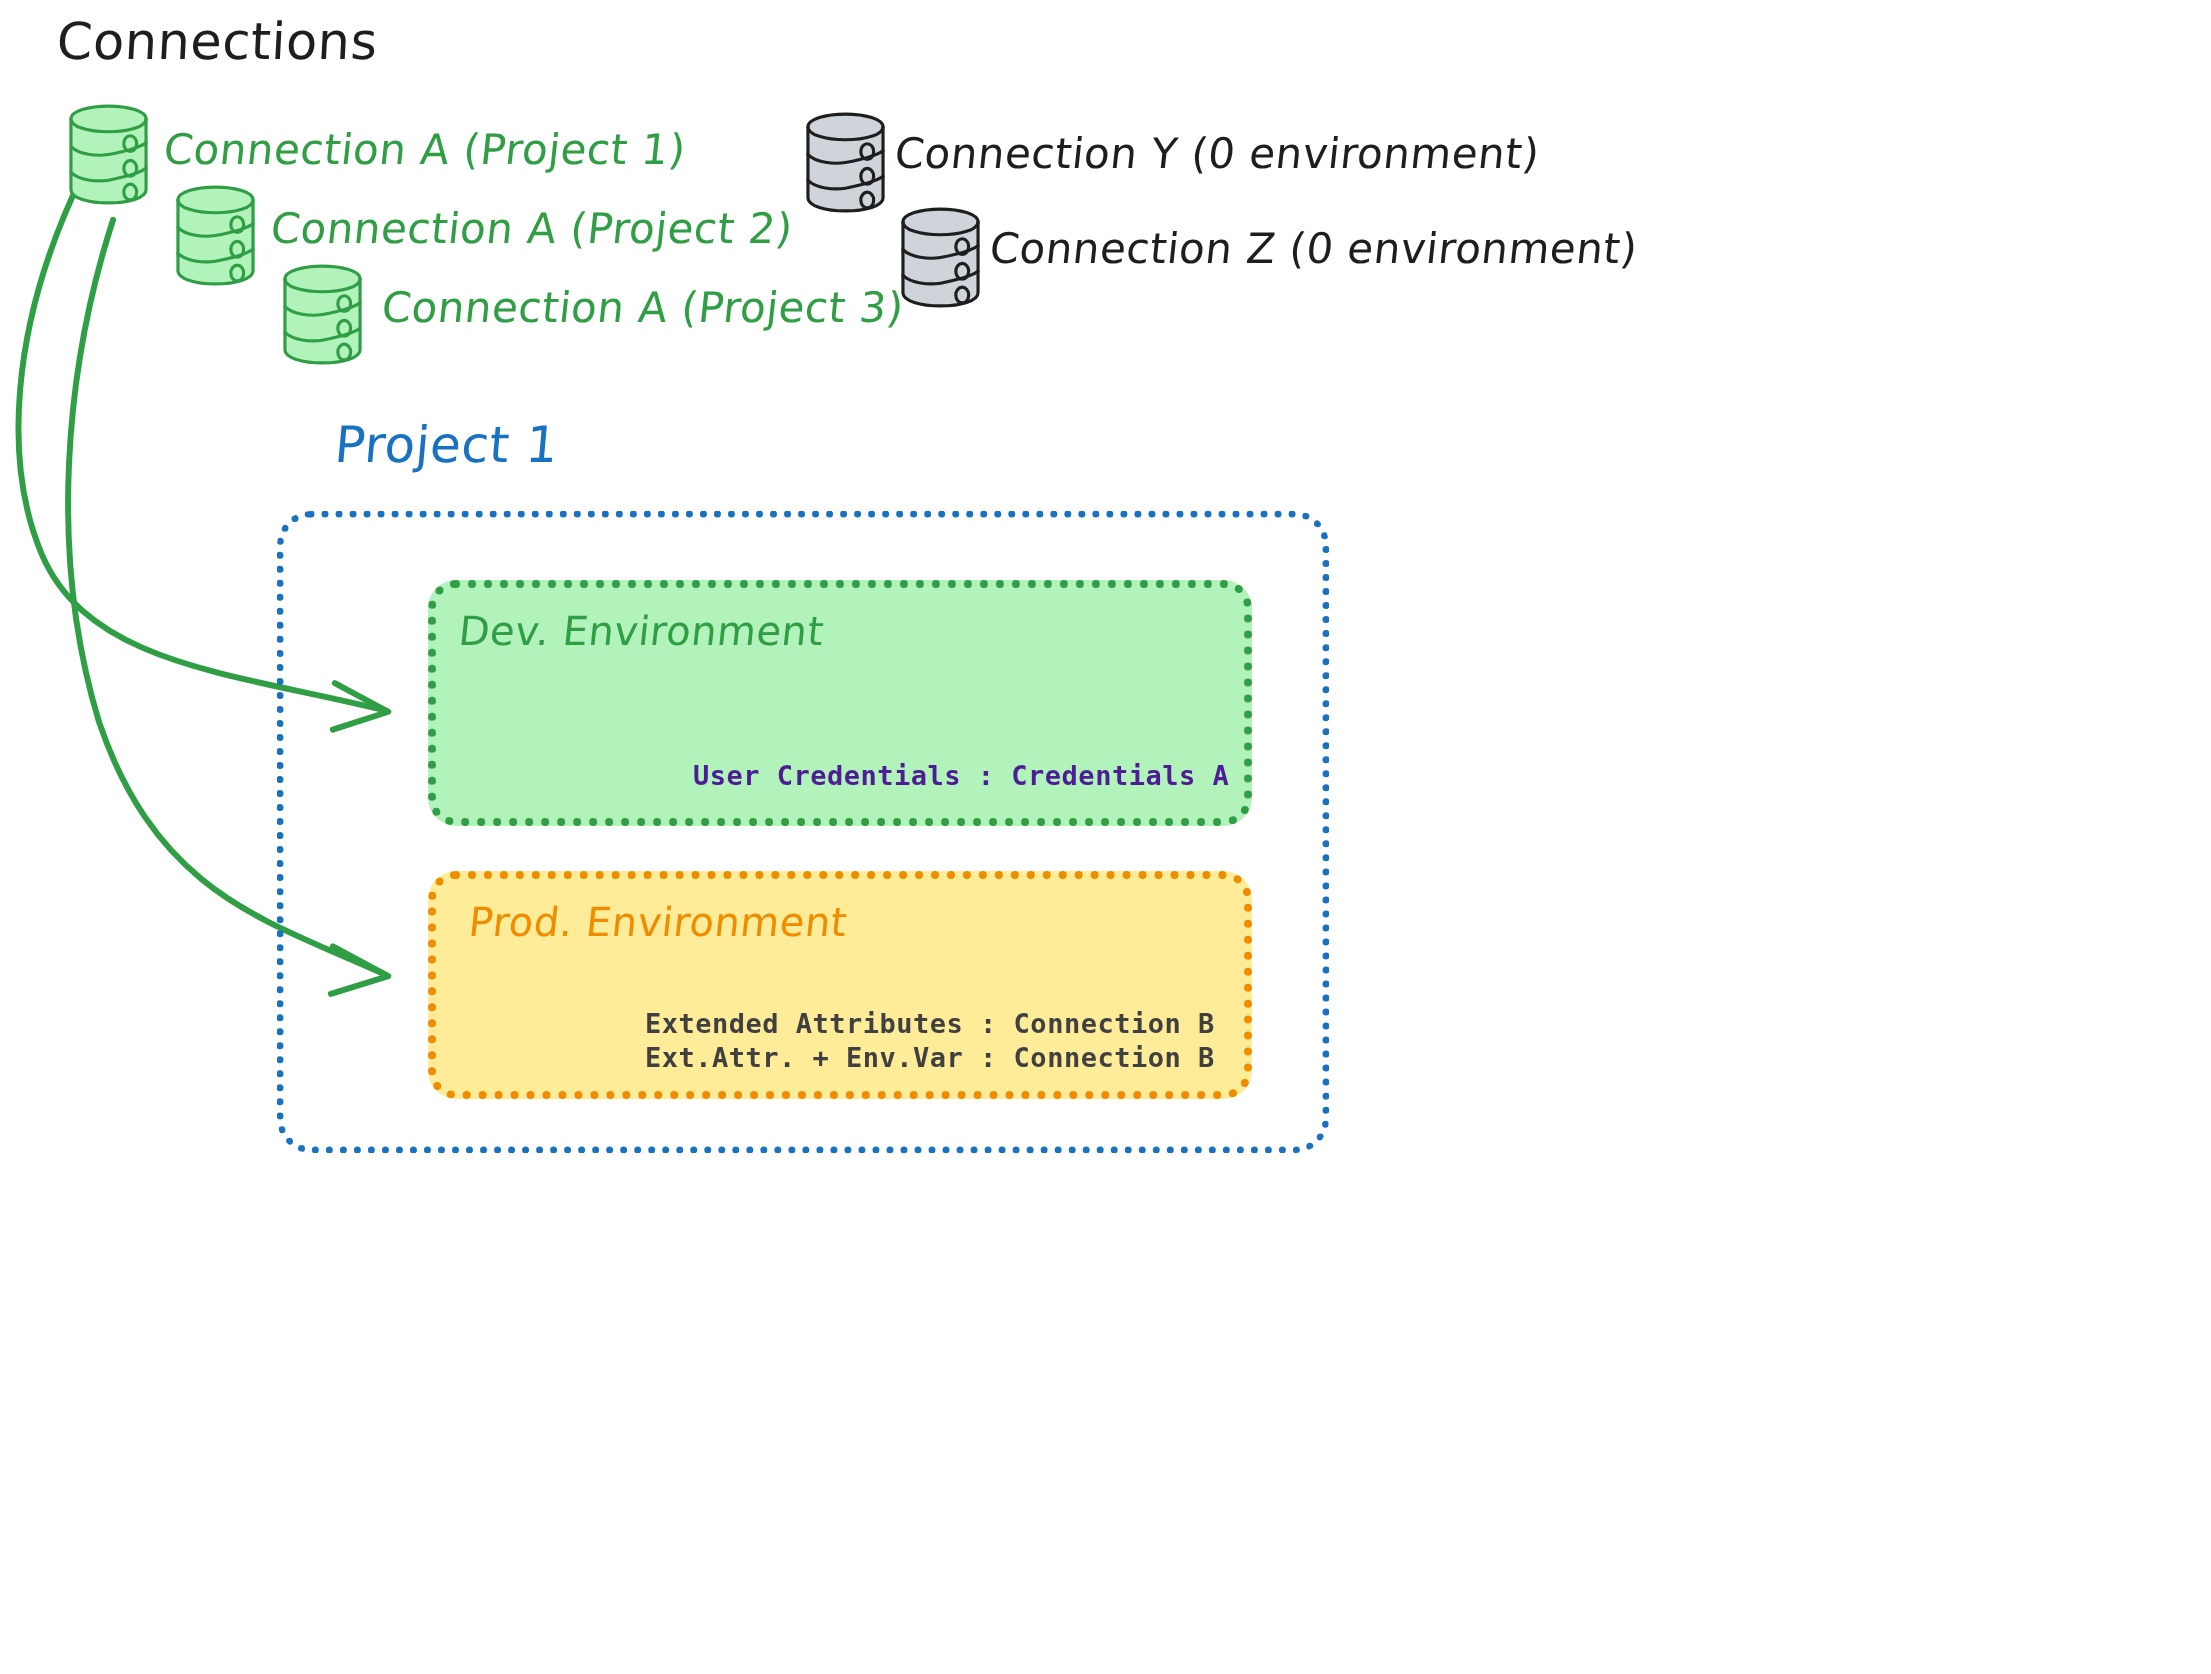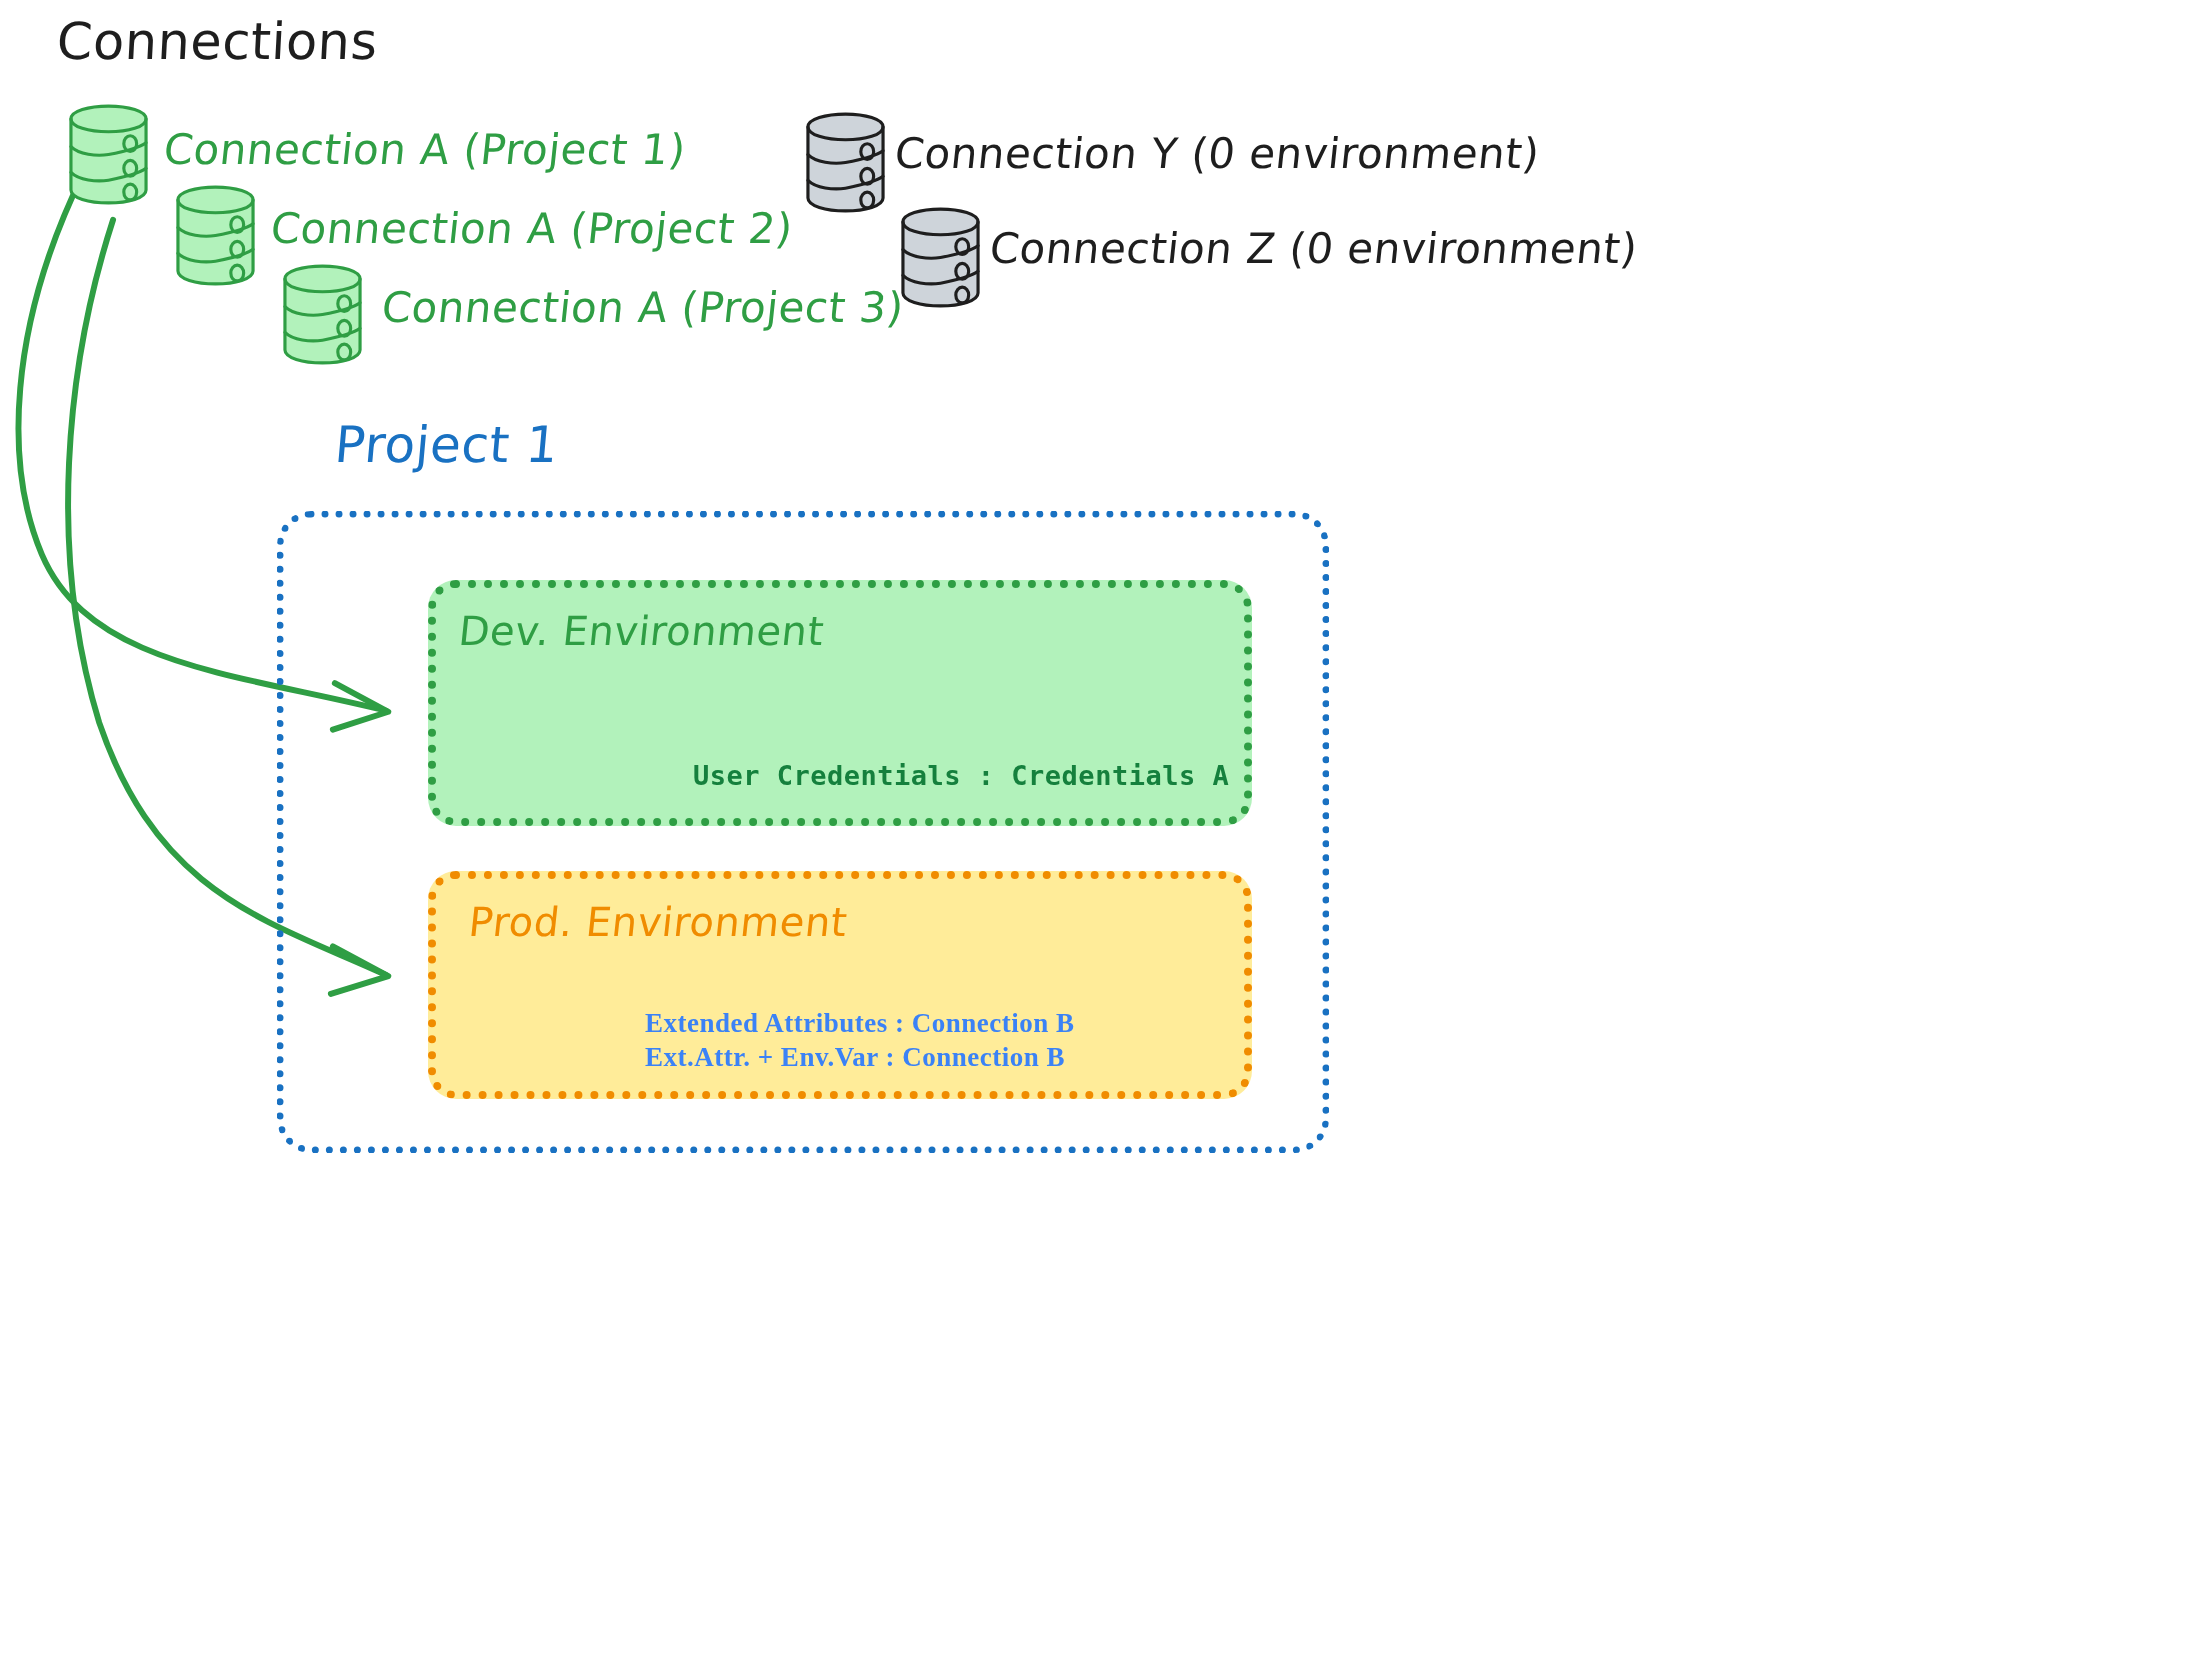--- a/index.html
+++ b/index.html
@@ -100,26 +100,25 @@
     border: 8px dotted #f08c00;
     border-radius: 28px;
     background: #ffec99;
   }
 
   #dev-env-title  { left: 459px; top: 608px; }
   #prod-env-title { left: 469px; top: 899px; }
 
   .cred-green {
     font-size: 27px;
-    color: #15803d;
+    color: #4c1d95;
   }
   .cred-red {
     font-size: 27px;
-    color: #3b82f6;
-    font-family: Liberation Serif, serif;
+    color: #404040;
   }
   #dev-cred    { left: 693px; top: 760px; }
   #prod-cred-1 { left: 645px; top: 1008px; }
   #prod-cred-2 { left: 645px; top: 1042px; }
 
   
   .db {
     position: absolute;
   }
   .db svg { display: block; overflow: visible; }

